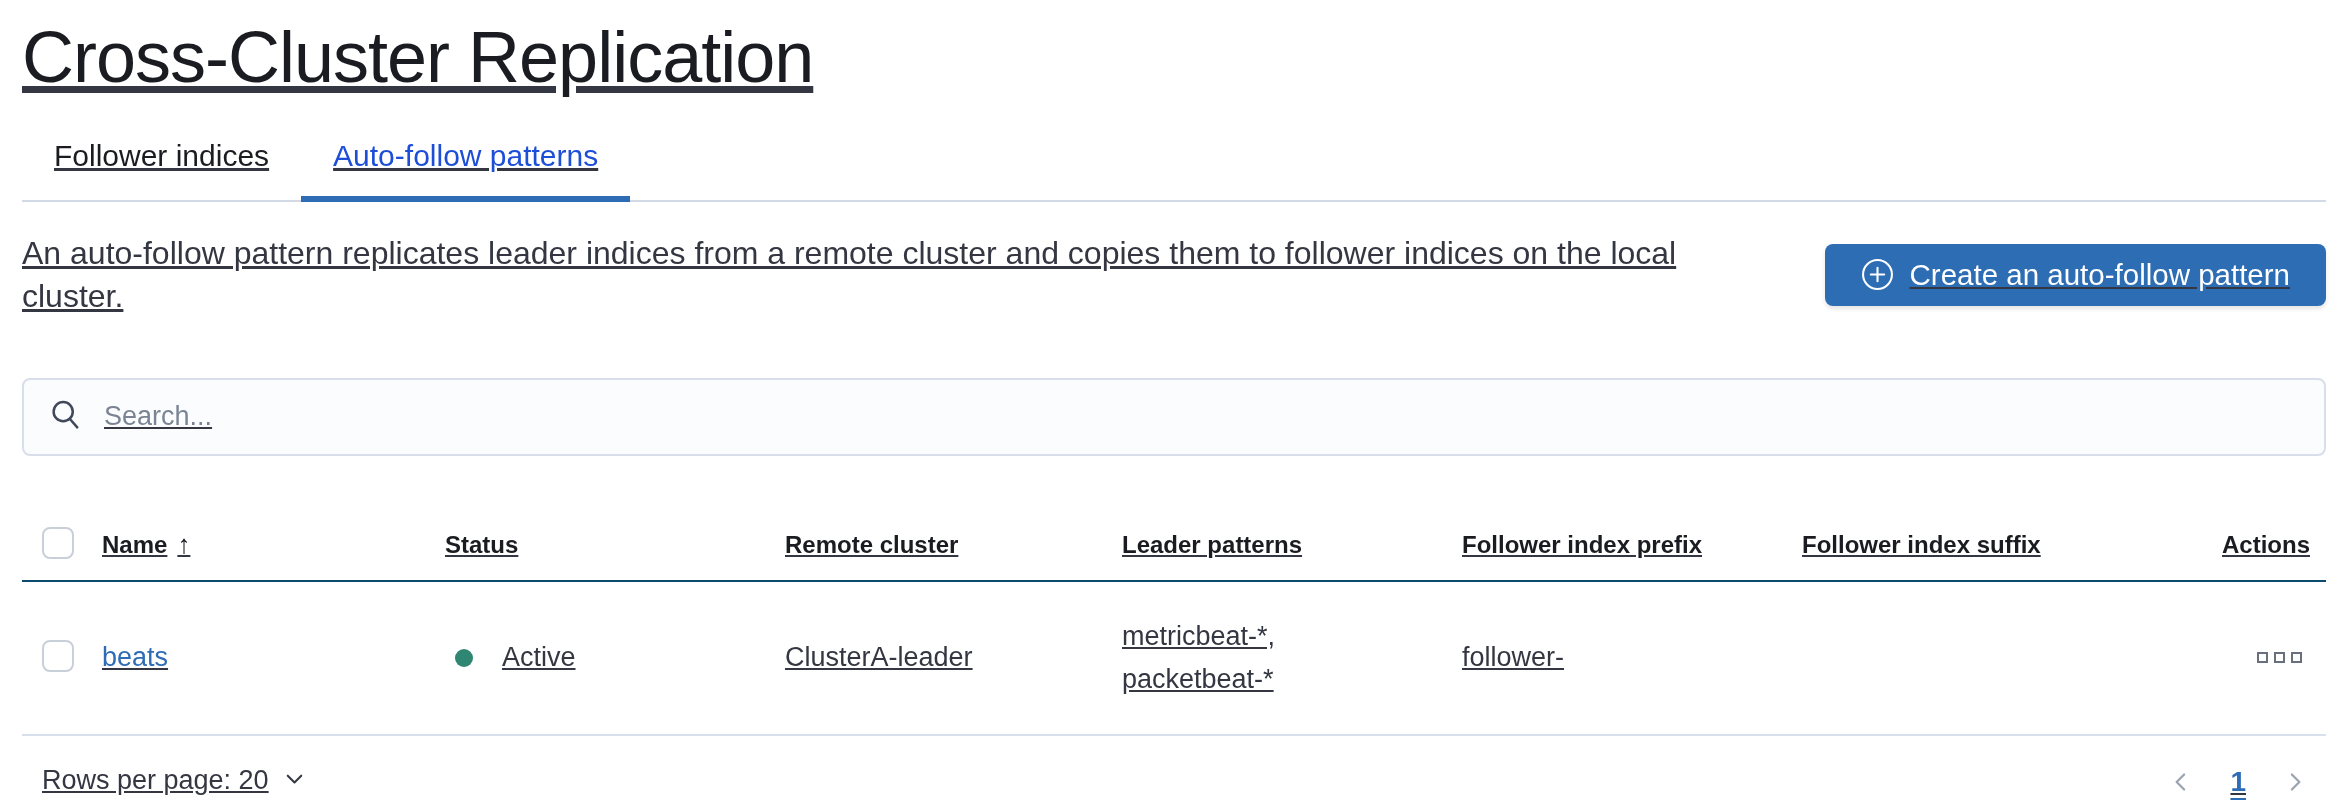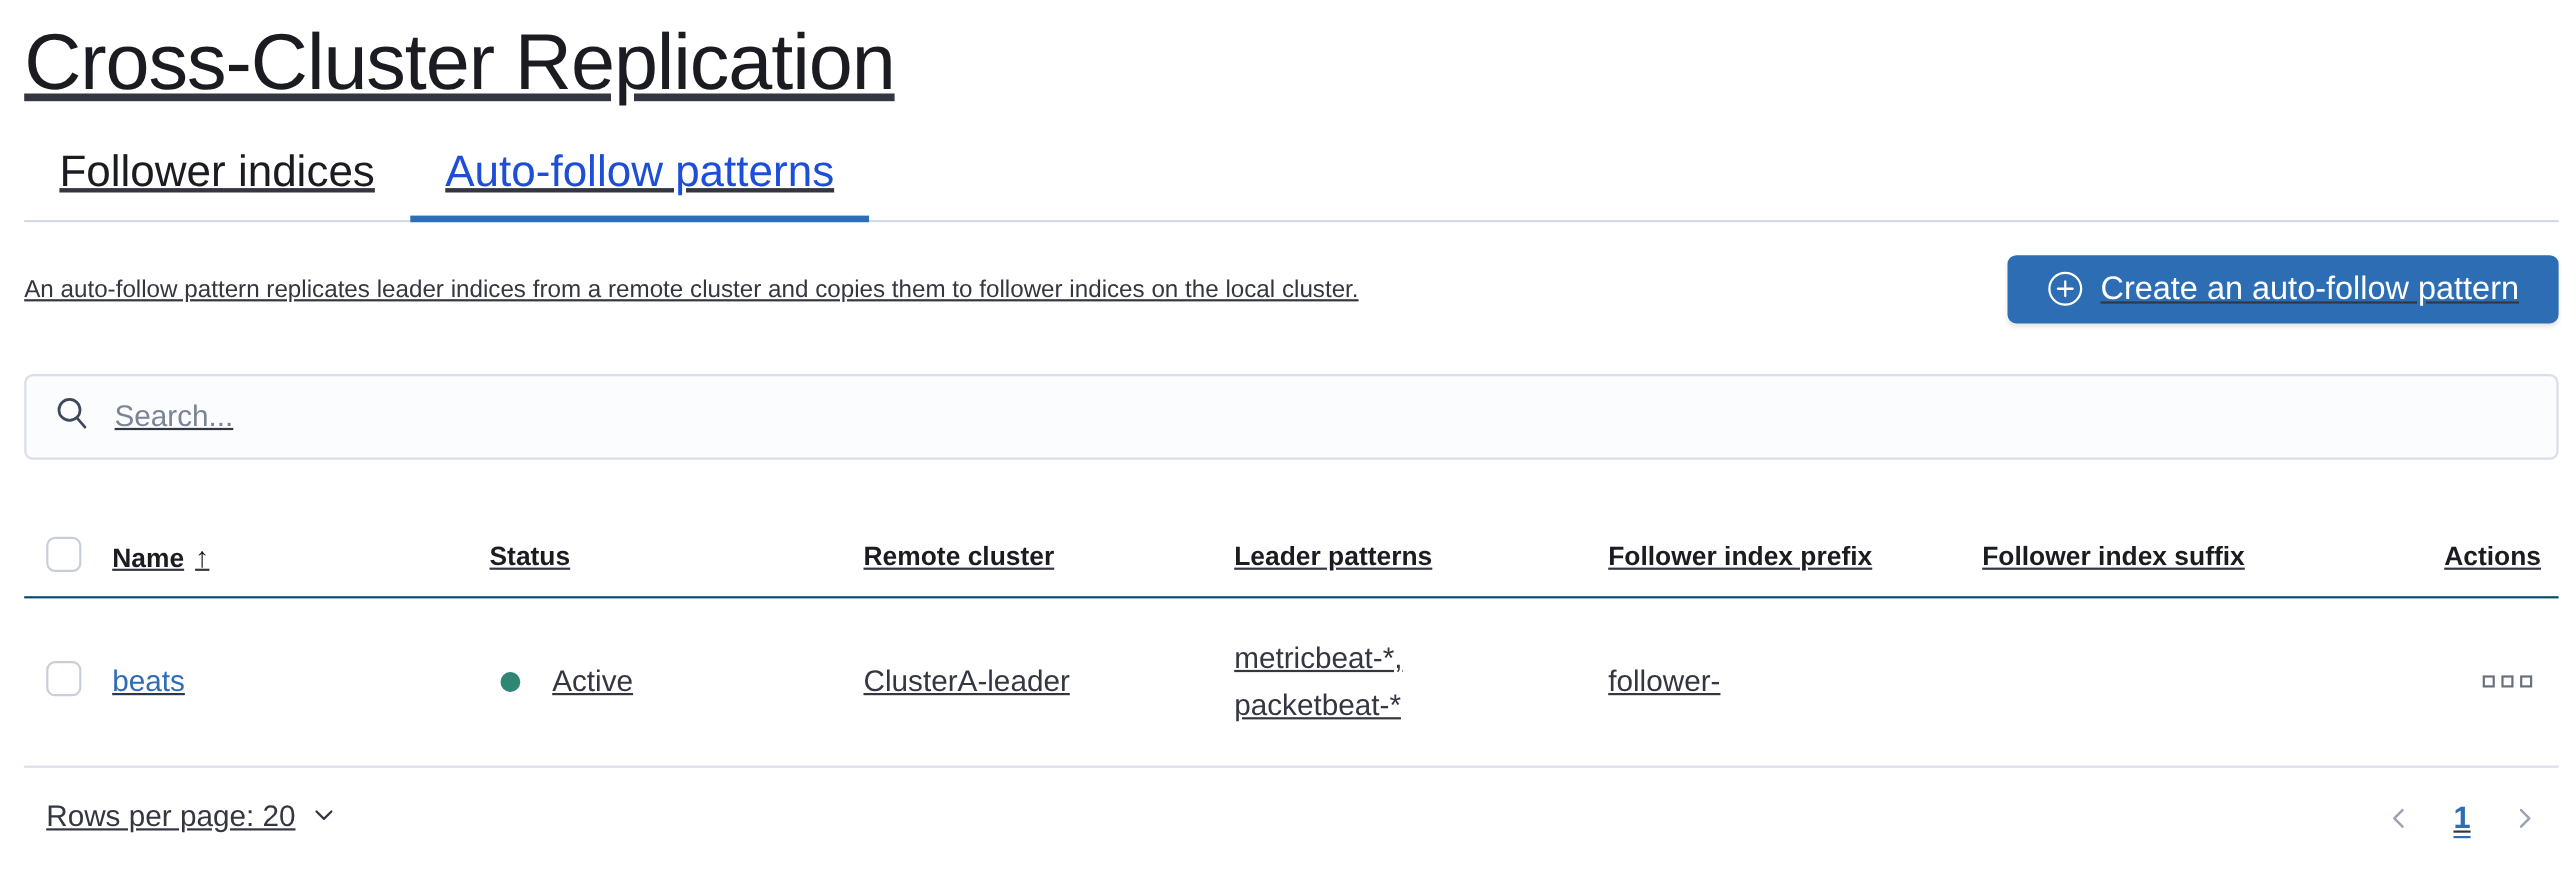--- a/index.html
+++ b/index.html
@@ -9,42 +9,42 @@
   .content { width: 2304px; }
 
   
   .page-title {
     font-size: 72px; font-weight: 400; color: #1a1c21;
     letter-spacing: -1px; line-height: 1.22;
   }
 
   
   .tabs { display: flex; margin-top: 36px; border-bottom: 2px solid #d3dae6; position: relative; }
-  .tab { padding: 0 32px 26px 32px; font-size: 40px; line-height: 36px; color: #1a1c21;
+  .tab { padding: 0 32px 26px 32px; font-size: 30px; line-height: 36px; color: #1a1c21;
          cursor: pointer; position: relative; }
   .tab.active { color: #1d4ed8; }
   .tab.active::after {
     content: ""; position: absolute; left: 0; right: 0; bottom: -2px; height: 6px;
     background: #2e6db5;
   }
 
   
   .header-row { display: flex; margin-top: 30px; align-items: center; justify-content: space-between; }
-  .description { font-size: 22px; line-height: 43px; color: #343741; max-width: 1730px; }
+  .description { font-size: 32px; line-height: 43px; color: #343741; max-width: 1730px; }
   .create-btn {
     display: flex; align-items: center; gap: 16px; height: 62px; padding: 0 36px;
     background: #2d6db4; color: #ffffff; font-size: 29.5px; font-family: "Liberation Sans", sans-serif;
     border: none; border-radius: 8px; cursor: pointer; white-space: nowrap;
     box-shadow: 0 3px 4px rgba(0,0,0,0.10);
   }
   .create-btn svg { display: block; }
 
   
   .search-bar {
-    margin-top: 46px; height: 78px; background: #fbfcfd;
+    margin-top: 60px; height: 78px; background: #fbfcfd;
     border: 2px solid #d8deea; border-radius: 8px;
     display: flex; align-items: center; padding: 0 24px; gap: 20px;
   }
   .search-bar input {
     flex: 1; border: none; outline: none; background: transparent;
     font-size: 27px; font-family: "Liberation Sans", sans-serif; color: #343741; height: 100%;
   }
   .search-bar input::placeholder { color: #7a8494; }
 
   

